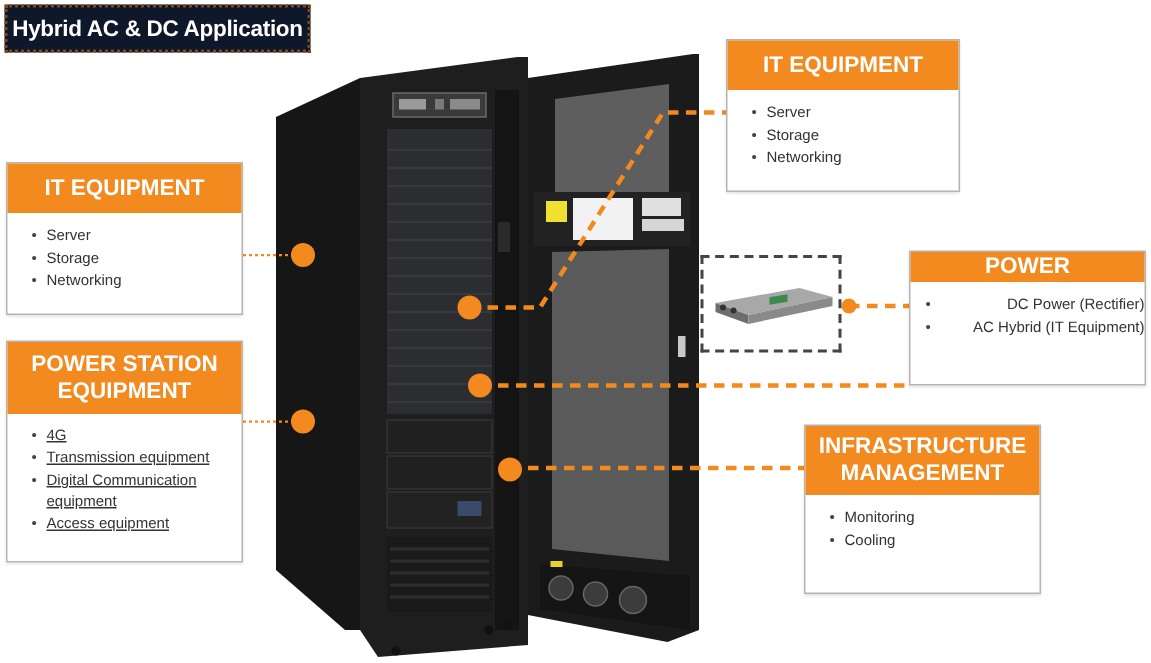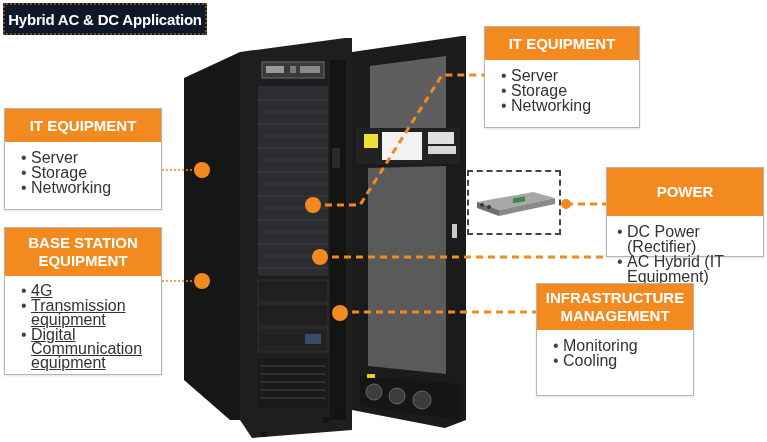--- a/index.html
+++ b/index.html
@@ -13,37 +13,37 @@
       display: flex; align-items: center; justify-content: center; letter-spacing: -0.2px;
     }
 
     .card { position: absolute; background: #fff; border: 1.5px solid #b5b5b5; box-shadow: 0 1px 2px rgba(0,0,0,0.12); }
     .card-head {
       background: #f28a1f; color: #fff; font-weight: bold; font-size: 15px;
       text-align: center; line-height: 18px; display: flex; flex-direction: column;
       justify-content: center; align-items: center;
     }
     .card ul { list-style: none; padding: 8px 0 0 16px; }
-    .card li { position: relative; font-size: 16px; color: #333; line-height: 15px; padding-left: 10px; }
+    .card li { position: relative; font-size: 10px; color: #333; line-height: 15px; padding-left: 10px; }
     .card li::before { content: "•"; position: absolute; left: 0; top: 0; color: #444; }
     .card li .cont { display: block; }
 
     #card-it-left { left: 4px; top: 108px; width: 158px; height: 102px; }
     #card-it-left .card-head { height: 33px; }
 
     #card-base { left: 4px; top: 227px; width: 158px; height: 148px; }
     #card-base .card-head { height: 48px; }
     #card-base li { line-height: 14px; margin-bottom: 1px; text-decoration: underline; }
 
     #card-it-right { left: 484px; top: 26px; width: 156px; height: 102px; }
     #card-it-right .card-head { height: 33px; }
 
     #card-power { left: 606px; top: 167px; width: 158px; height: 90px; }
-    #card-power .card-head { height: 48px; }
-    #card-power ul { padding-left: 10px; }
+    #card-power .card-head { height: 20px; }
+    #card-power ul { padding-left: 10px; text-align: right; }
 
     #card-infra { left: 536px; top: 283px; width: 158px; height: 113px; }
     #card-infra .card-head { height: 46px; }
     #card-infra ul { padding-left: 16px; }
 
     .cabinet-svg { position: absolute; left: 0; top: 0; }
 
     .rectifier-box {
       position: absolute; left: 467px; top: 170px; width: 94px; height: 65px;
       border: 2px dashed #444;
@@ -166,27 +166,28 @@
   </div>
   <ul>
     <li>Server</li>
     <li>Storage</li>
     <li>Networking</li>
   </ul>
 </div>
 
 <div class="card" id="card-base">
   <div class="card-head">
-    <span>BASE STATION</span>
+    <span>POWER STATION</span>
     <span>EQUIPMENT</span>
   </div>
   <ul>
     <li>4G</li>
     <li>Transmission equipment</li>
     <li><span>Digital Communication</span><span class="cont">equipment</span></li>
+    <li>Access equipment</li>
   </ul>
 </div>
 
 <div class="card" id="card-it-right">
   <div class="card-head">
     <span>IT EQUIPMENT</span>
   </div>
   <ul>
     <li>Server</li>
     <li>Storage</li>

